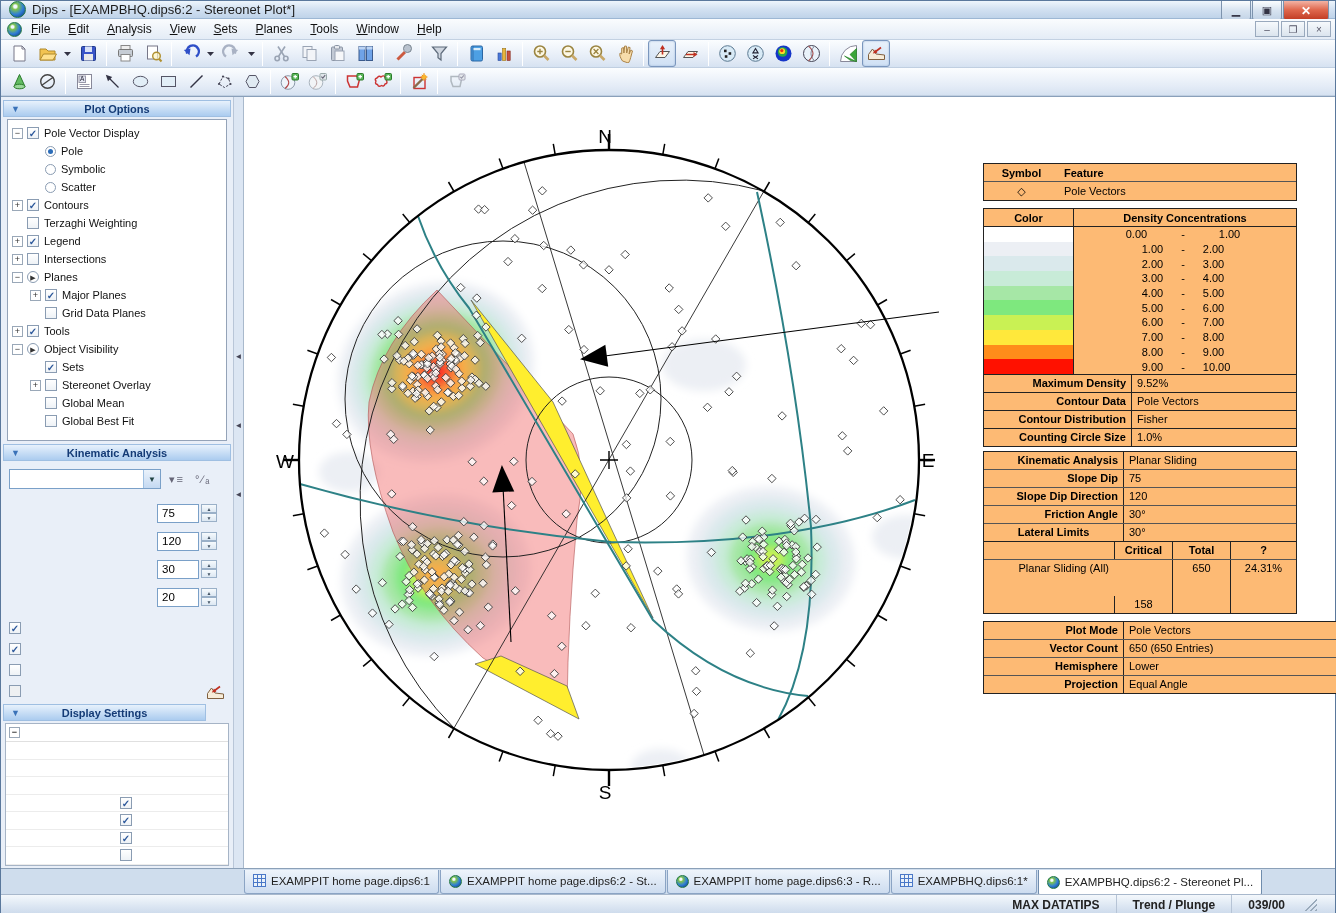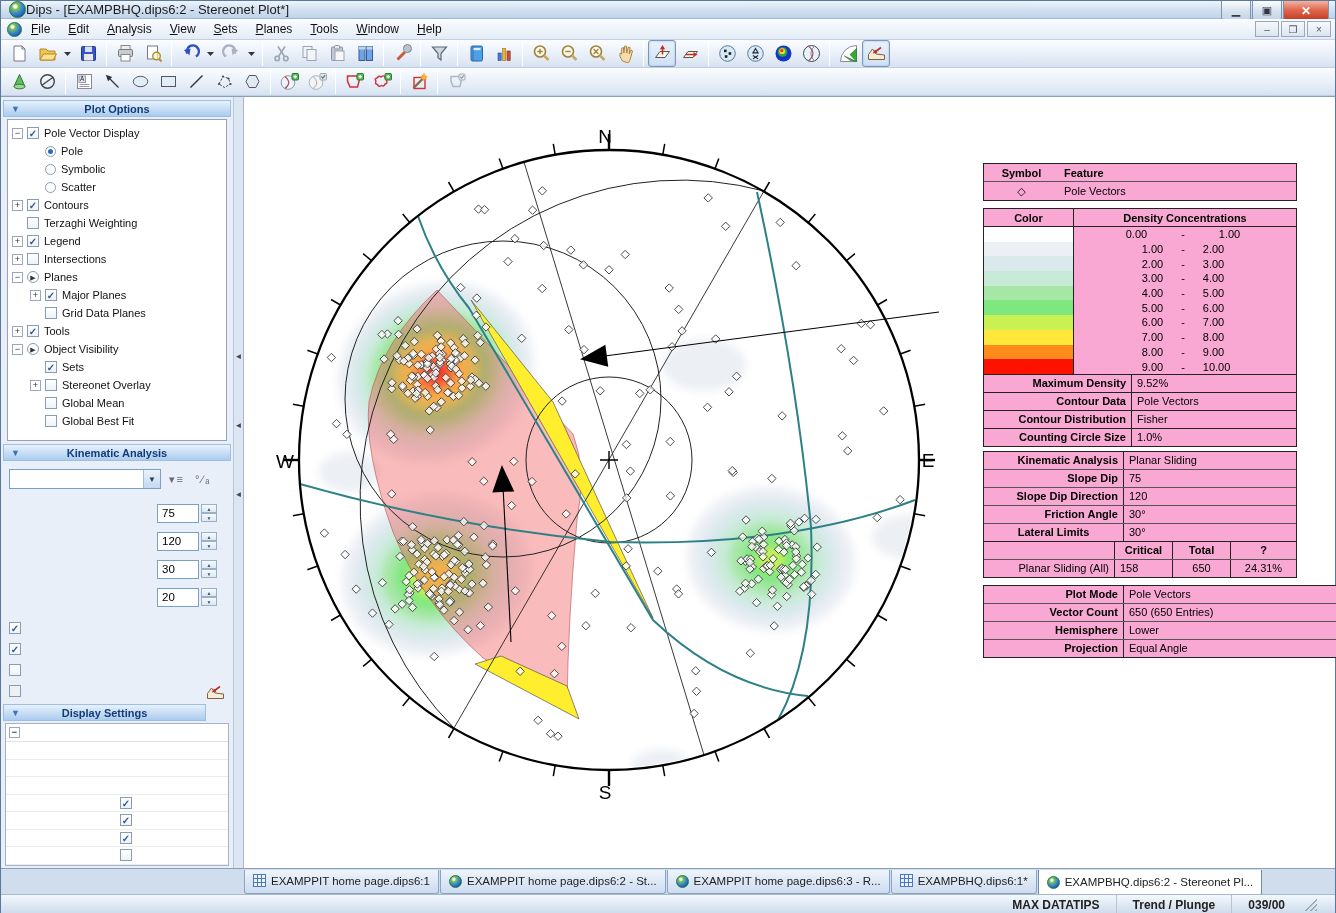--- a/index.html
+++ b/index.html
@@ -1,21 +1,21 @@
 <!DOCTYPE html>
 <html><head>
 <meta charset="utf-8">
 <style>
   * { box-sizing: border-box; margin: 0; padding: 0; }
   html,body { width:1336px; height:913px; overflow:hidden; font-family:"Liberation Sans", sans-serif; }
   .window { position:absolute; inset:0; background:#dfe9f5; border:1px solid #5a789c; display:flex; flex-direction:column; }
 
   
   .titlebar { height:30px; background:linear-gradient(#eef5fc,#d4e2f2 45%,#bfd3e9); border-bottom:1px solid #9db7d4; display:flex; align-items:center; padding-left:8px; position:relative; }
-  .titlebar .title { font-size:13px; color:#1c1c1c; }
+  .titlebar .title { font-size:13px; color:#1c1c1c; margin-left:6px; }
   .ball { width:17px; height:17px; border-radius:50%; background:radial-gradient(circle at 35% 30%, #f3f8ff 0 10%, #7ec24e 22%, #2f7fd6 55%, #123a7e 95%); border:1px solid #274; flex:none; }
   .winbtns { position:absolute; right:6px; top:0; display:flex; }
   .wbtn { width:30px; height:20px; border:1px solid #7d93ad; border-top:none; background:linear-gradient(#fbfdfe,#d7e3f0 50%,#c2d3e6); border-radius:0 0 4px 4px; margin-left:1px; display:flex; align-items:center; justify-content:center; font-size:11px; color:#334; }
   .wbtn.close { width:46px; background:linear-gradient(#f3b3a4,#e06a50 45%,#c03a22); color:#fff; font-weight:bold; font-size:12px; }
 
   
   .menubar { height:22px; background:linear-gradient(#fafcfe,#e4ecf6); border-bottom:1px solid #c3d1e2; display:flex; align-items:center; padding-left:6px; position:relative; }
   .menu-item { font-size:12px; color:#111; padding:3px 9px; }
   .menu-item:first-letter { text-decoration:underline; }
   .mdibtns { position:absolute; right:4px; display:flex; }
@@ -66,21 +66,21 @@
   .kin-icon { position:absolute; right:14px; }
 
   .dsgrid { background:#fff; border:1px solid #a6b4c6; margin:2px 4px; font-size:11px; }
   .dsghead { display:flex; align-items:center; height:18px; border-bottom:1px solid #e0e0e0; font-weight:bold; padding-left:3px; }
   .dsrow { display:flex; height:17.5px; align-items:center; border-bottom:1px solid #ececec; }
   .dsrow .dl { width:108px; padding-left:16px; border-right:1px solid #eee; }
   .dsrow .dv { flex:1; padding-left:6px; display:flex; align-items:center; gap:4px; }
 
   
   .rightpanel { position:absolute; left:739px; top:66px; width:316px; font-size:11px; }
-  .ltable { border:1.5px solid #222; background:#f9a8d4; margin-bottom:7px; }
+  .ltable { border:1.5px solid #222; background:#fdba74; margin-bottom:7px; }
   .lrow { display:flex; border-top:1px solid #555; }
   .lrow:first-child { border-top:none; }
   .lcell { padding:2.5px 5px; }
   .lbl { font-weight:bold; text-align:right; }
   .hdr { font-weight:bold; }
 
   
   .tabbar { height:26px; background:#cfdded; border-top:1px solid #8ba0b8; display:flex; padding-left:243px; align-items:flex-start; }
   .tab { height:24px; margin-top:1px; display:flex; align-items:center; gap:5px; padding:0 8px; border:1px solid #8ba4c4; border-top:none; background:linear-gradient(#eef4fb,#cddcef); font-size:11.5px; color:#222; border-radius:0 0 3px 3px; margin-right:1px; white-space:nowrap; overflow:hidden; }
   .tab.active { background:#fff; height:26px; font-weight:normal; border-color:#6f8cad; }
@@ -1279,21 +1279,21 @@
               <div class="lcell">30°</div>
             </div>
   <div class="lrow" style="border-top:1.5px solid #222;">
     <div class="lcell" style="flex:1;"></div>
     <div class="lcell hdr" style="width:58px;text-align:center;border-left:1px solid #222;">Critical</div>
     <div class="lcell hdr" style="width:58px;text-align:center;border-left:1px solid #222;">Total</div>
     <div class="lcell hdr" style="width:66px;text-align:center;border-left:1px solid #222;">?</div>
   </div>
   <div class="lrow">
     <div class="lcell" style="flex:1;text-align:right;">Planar Sliding (All)</div>
-    <div class="lcell" style="width:58px;border-left:1px solid #222;">158</div>
+    <div class="lcell" style="width:58px;text-align:center;border-left:1px solid #222;margin-top:36px;">158</div>
     <div class="lcell" style="width:58px;text-align:center;border-left:1px solid #222;">650</div>
     <div class="lcell" style="width:66px;text-align:center;border-left:1px solid #222;">24.31%</div>
   </div>
 </div>
           <div class="ltable" style="width:379px;">
   <div class="lrow">
               <div class="lcell lbl" style="width:140px;border-right:1px solid #222;">Plot Mode</div>
               <div class="lcell">Pole Vectors</div>
             </div>
             <div class="lrow">

